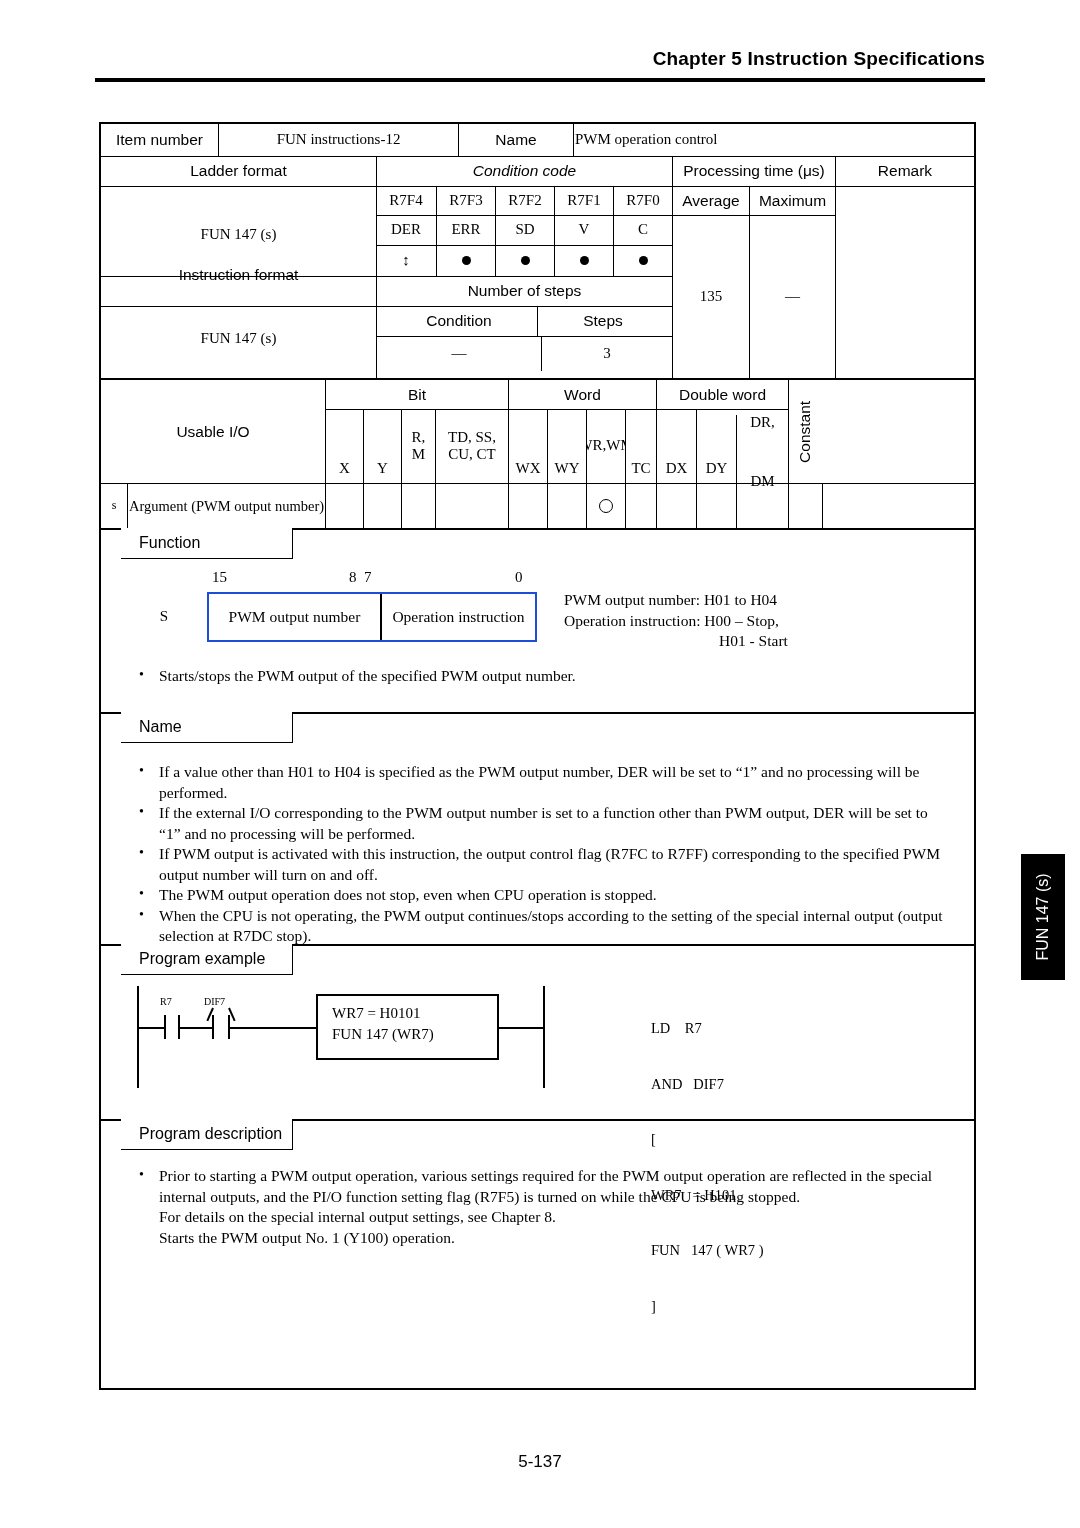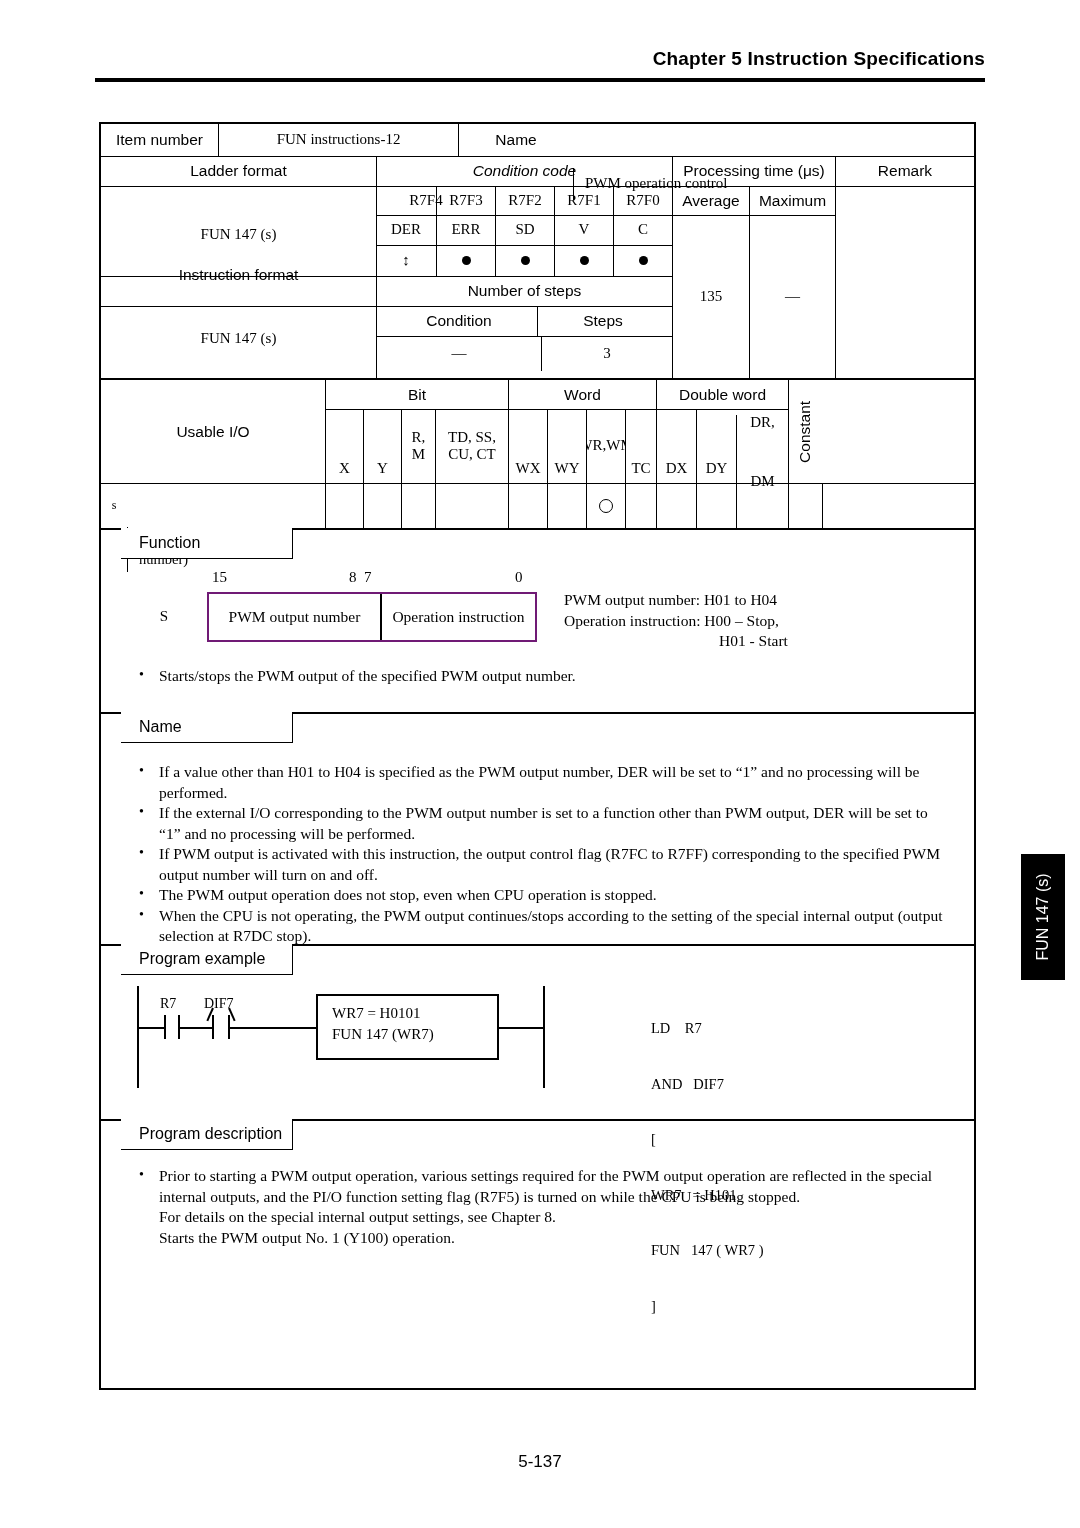--- a/index.html
+++ b/index.html
@@ -56,21 +56,21 @@
     box-sizing: border-box;
     display: flex;
     align-items: center;
     justify-content: center;
     font-size: 15px;
     line-height: 1.15;
     overflow: hidden;
   }
   .sans { font-family: "Liberation Sans", sans-serif; font-size: 15.5px; }
   .serif { font-family: "Liberation Serif", serif; }
-  .left { justify-content: flex-start; padding-left: 11px; margin-top: 44px; }
+  .left { justify-content: flex-start; padding-left: 1px; }
   .bl { border-left: 1px solid #000; }
   .tiny { font-size: 11px; }
 
   
   .vline {
     position: absolute;
     width: 0;
     border-left: 1px solid #000;
   }
   .hline {
@@ -133,21 +133,21 @@
     content: "\2022";
     position: absolute;
     left: 4px;
     top: -1px;
     font-size: 14px;
   }
 
   
   .bitbox {
     position: absolute;
-    border: 2px solid #701a75;
+    border: 2px solid #1d4ed8;
     box-sizing: border-box;
     display: flex;
   }
   .bitbox > div {
     display: flex; align-items: center; justify-content: center;
     font-family: "Liberation Serif", serif;
     font-size: 15.5px;
   }
 
   
@@ -172,21 +172,21 @@
     border: 2px solid #000;
     box-sizing: border-box;
     font-family: "Liberation Serif", serif;
     font-size: 15px;
     line-height: 21px;
     padding: 7px 0 0 14px;
   }
   .lbl {
     position: absolute;
     font-family: "Liberation Serif", serif;
-    font-size: 14px;
+    font-size: 10px;
   }
   .mnemonic {
     position: absolute;
     font-family: "Liberation Serif", serif;
     font-size: 14.5px;
     line-height: 18.5px;
     white-space: pre;
   }
 
   
@@ -231,21 +231,21 @@
   <div class="c sans bl" style="left:357px; top:0; width:115px; height:32px;">Name</div>
   <div class="c serif bl left" style="left:472px; top:0; width:401px; height:32px;">PWM operation control</div>
   <div class="hline" style="left:0; top:32px; width:873px;"></div>
 
   <div class="c sans" style="left:0; top:32px; width:275px; height:30px;">Ladder format</div>
   <div class="c sans bl" style="left:275px; top:32px; width:296px; height:30px;font-style:italic;">Condition code</div>
   <div class="c sans bl" style="left:571px; top:32px; width:163px; height:30px;">Processing time (μs)</div>
   <div class="c sans bl" style="left:734px; top:32px; width:139px; height:30px;">Remark</div>
   <div class="hline" style="left:0; top:62px; width:873px;"></div>
 
-  <div class="c serif" style="left:275px; top:62px; width:60px; height:29px;margin-left:20px;">R7F4</div>
+  <div class="c serif" style="left:275px; top:62px; width:60px; height:29px;">R7F4</div>
   <div class="c serif bl" style="left:335px; top:62px; width:59px; height:29px;">R7F3</div>
   <div class="c serif bl" style="left:394px; top:62px; width:59px; height:29px;">R7F2</div>
   <div class="c serif bl" style="left:453px; top:62px; width:59px; height:29px;">R7F1</div>
   <div class="c serif bl" style="left:512px; top:62px; width:59px; height:29px;">R7F0</div>
   <div class="c sans bl" style="left:571px; top:62px; width:77px; height:29px;">Average</div>
   <div class="c sans bl" style="left:648px; top:62px; width:86px; height:29px;">Maximum</div>
   <div class="hline" style="left:275px; top:91px; width:459px;"></div>
 
   <div class="c serif" style="left:0; top:62px; width:275px; height:98px;">FUN 147 (s)</div>
   <div class="c serif" style="left:275px; top:91px; width:60px; height:30px;">DER</div>

